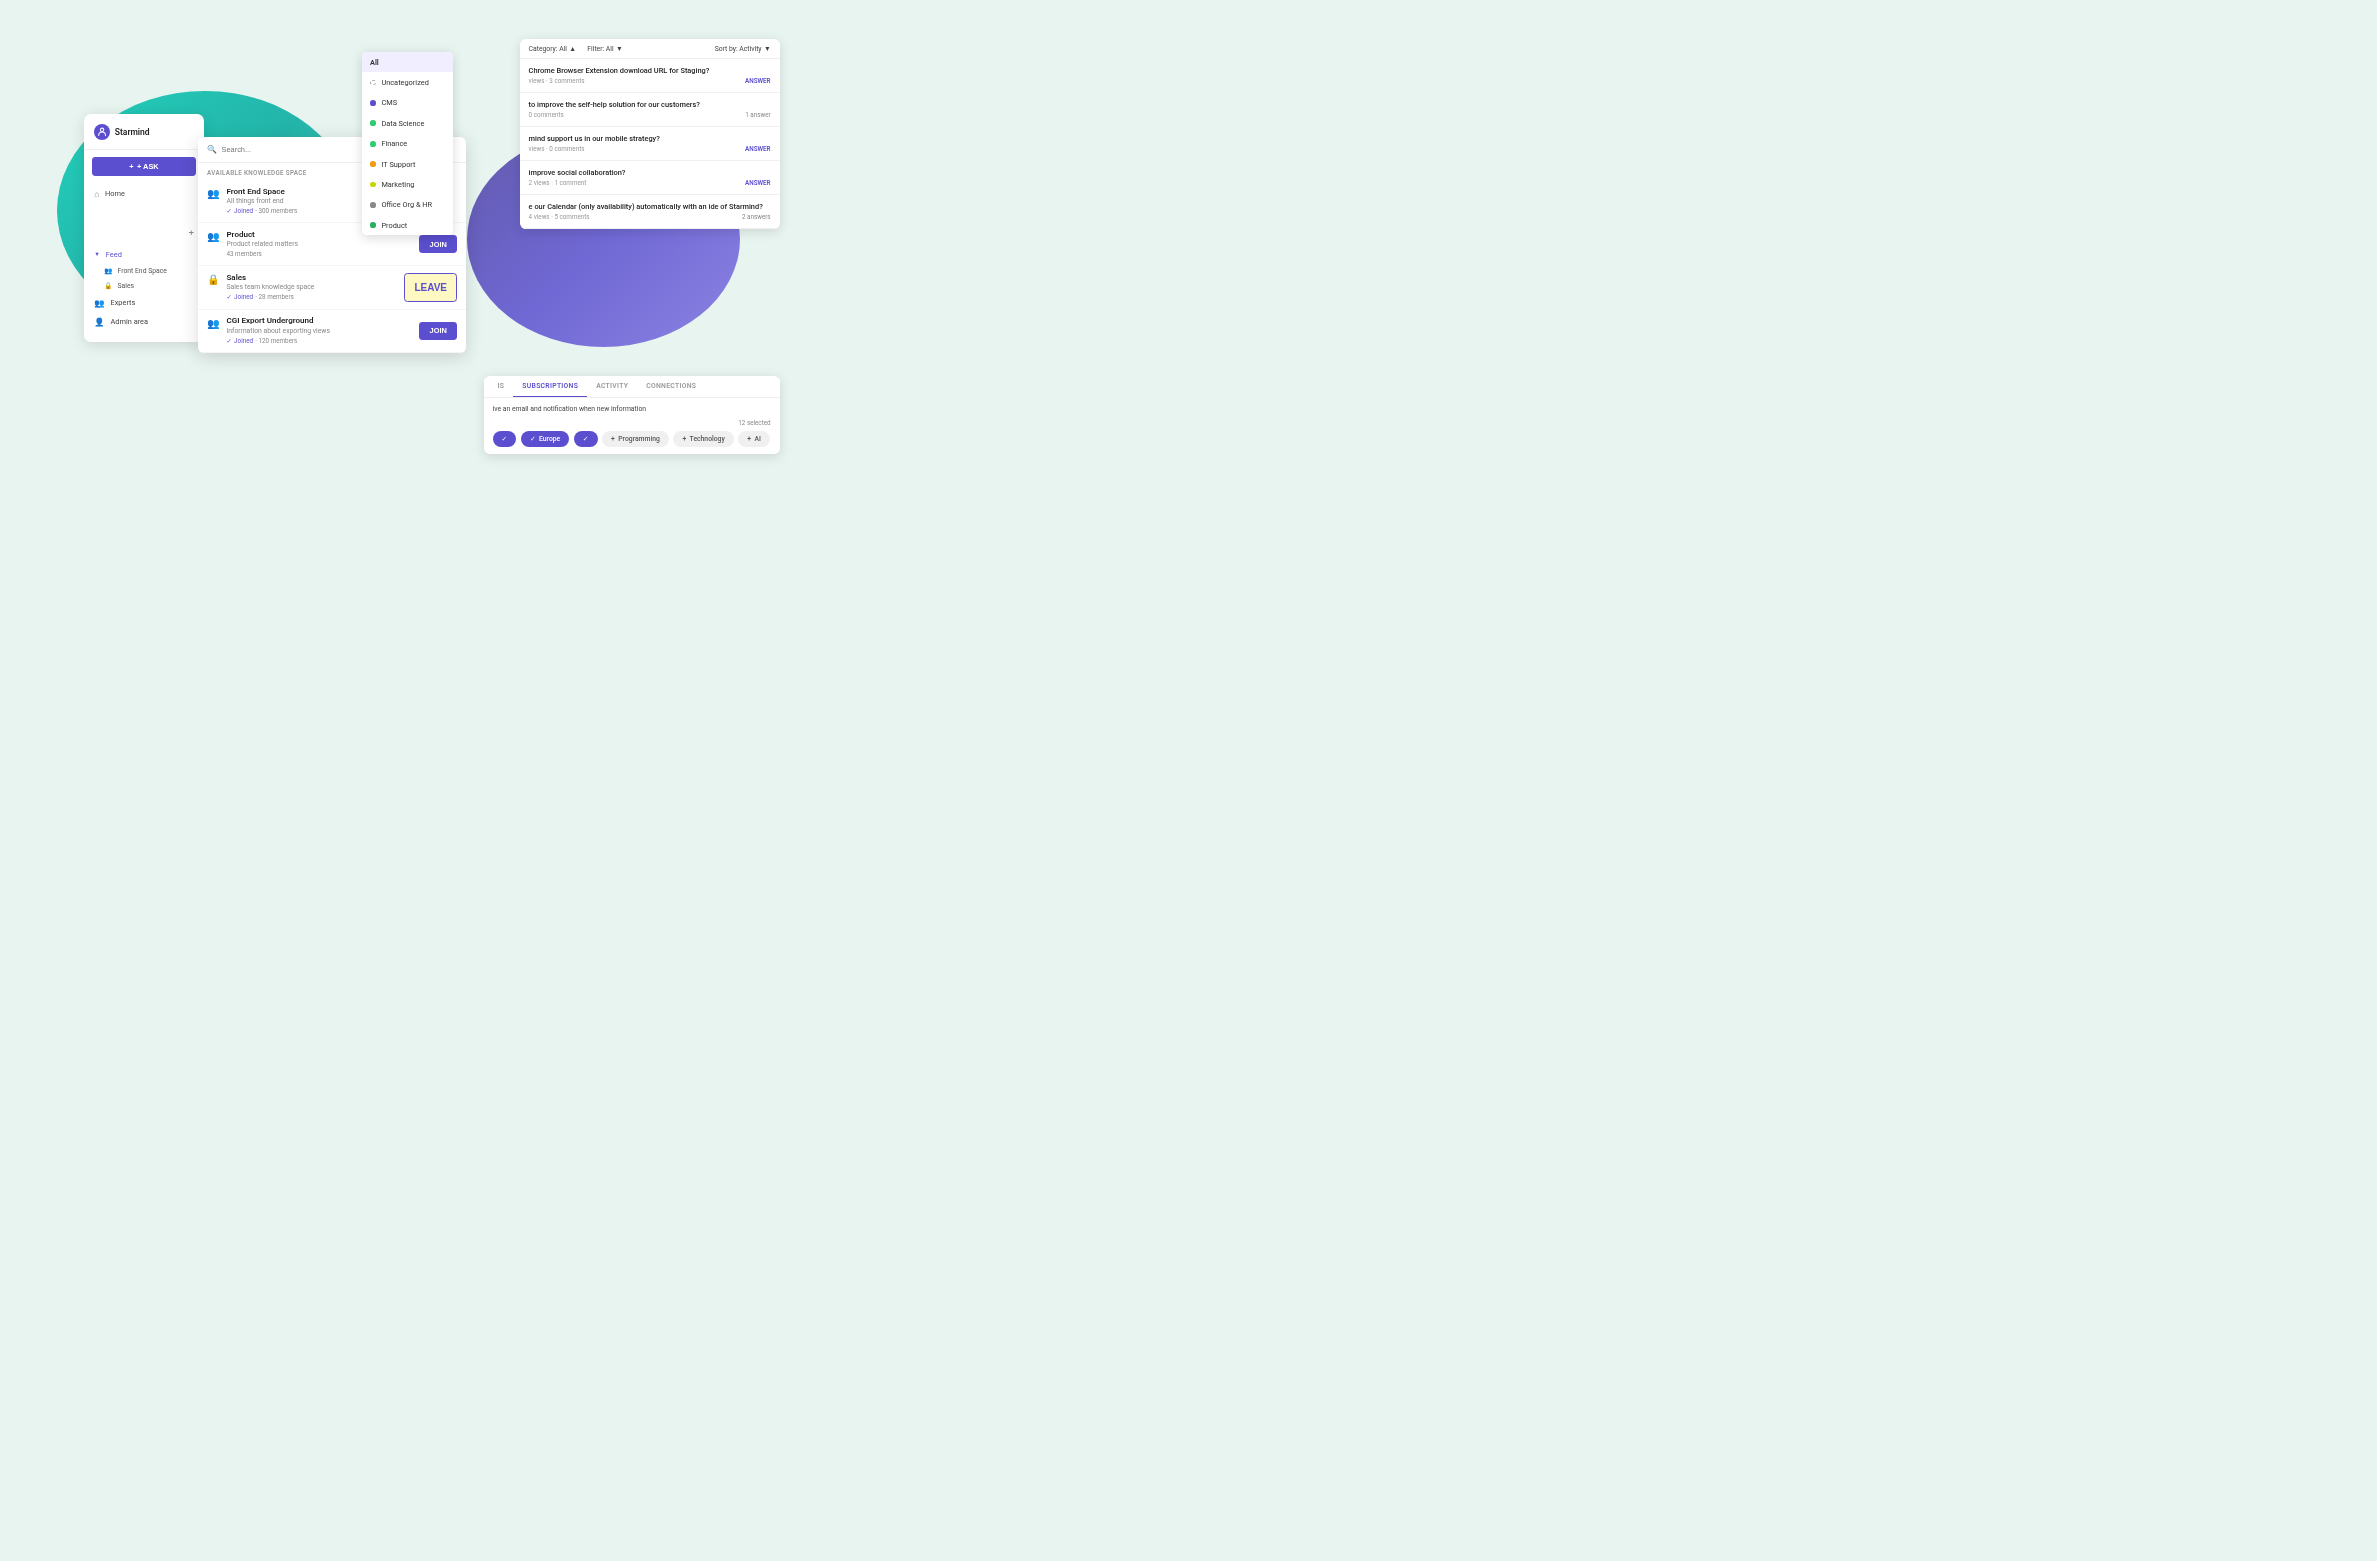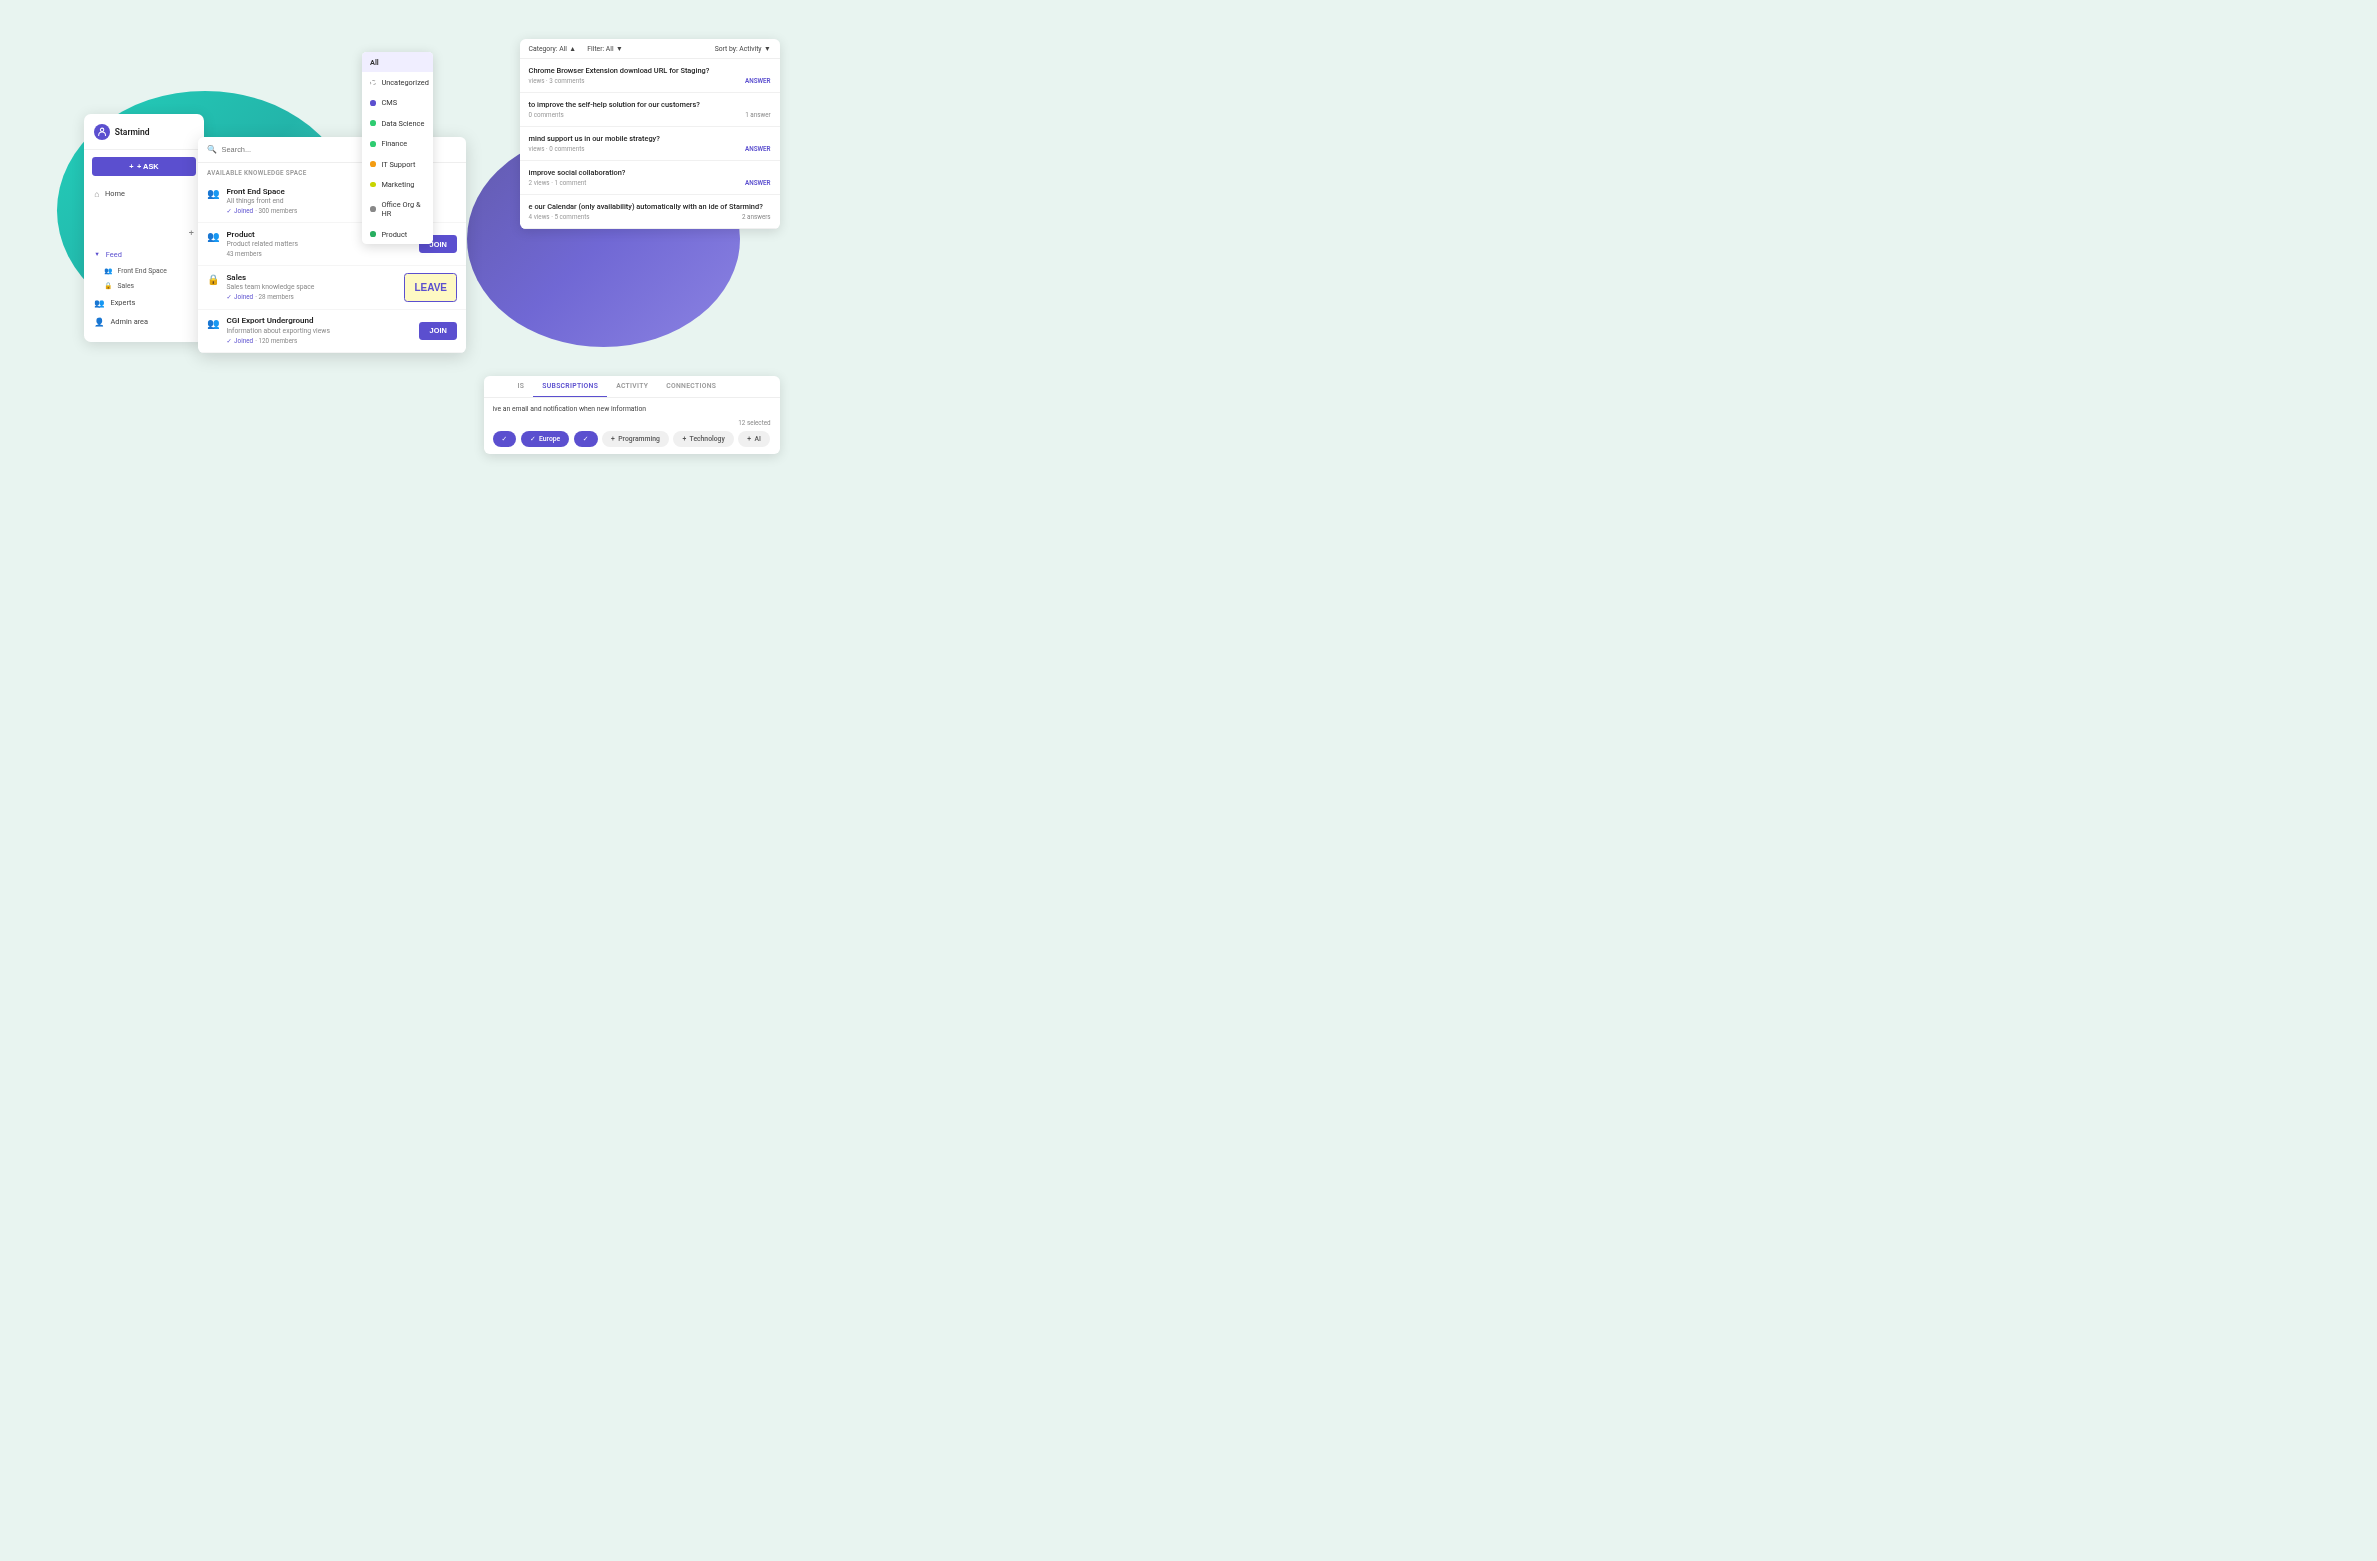--- a/index.html
+++ b/index.html
@@ -208,21 +208,21 @@
       font-weight: 600;
       cursor: pointer;
       align-self: center;
     }
 
     
     .category-dropdown {
       position: absolute;
       top: 52px;
       left: 362px;
-      width: 71px;
+      width: 91px;
       background: #fff;
       border-radius: 4.6px;
       box-shadow: 0 2.3px 11.4px rgba(0,0,0,0.15);
       z-index: 30;
       overflow: hidden;
     }
     .cat-item {
       display: flex;
       align-items: center;
       gap: 5.7px;
@@ -318,21 +318,21 @@
       width: 296px;
       background: #fff;
       border-radius: 5.7px;
       box-shadow: 0 2.3px 11.4px rgba(0,0,0,0.12);
       z-index: 5;
       overflow: hidden;
     }
     .subs-tabs {
       display: flex;
       border-bottom: 0.6px solid #eee;
-      padding: 0 25px;
+      padding: 0 5px;
       align-items: flex-end;
     }
     .subs-tab {
       padding: 6.8px 9px;
       font-size: 6.8px;
       font-weight: 600;
       color: #999;
       cursor: pointer;
       position: relative;
       text-transform: uppercase;

